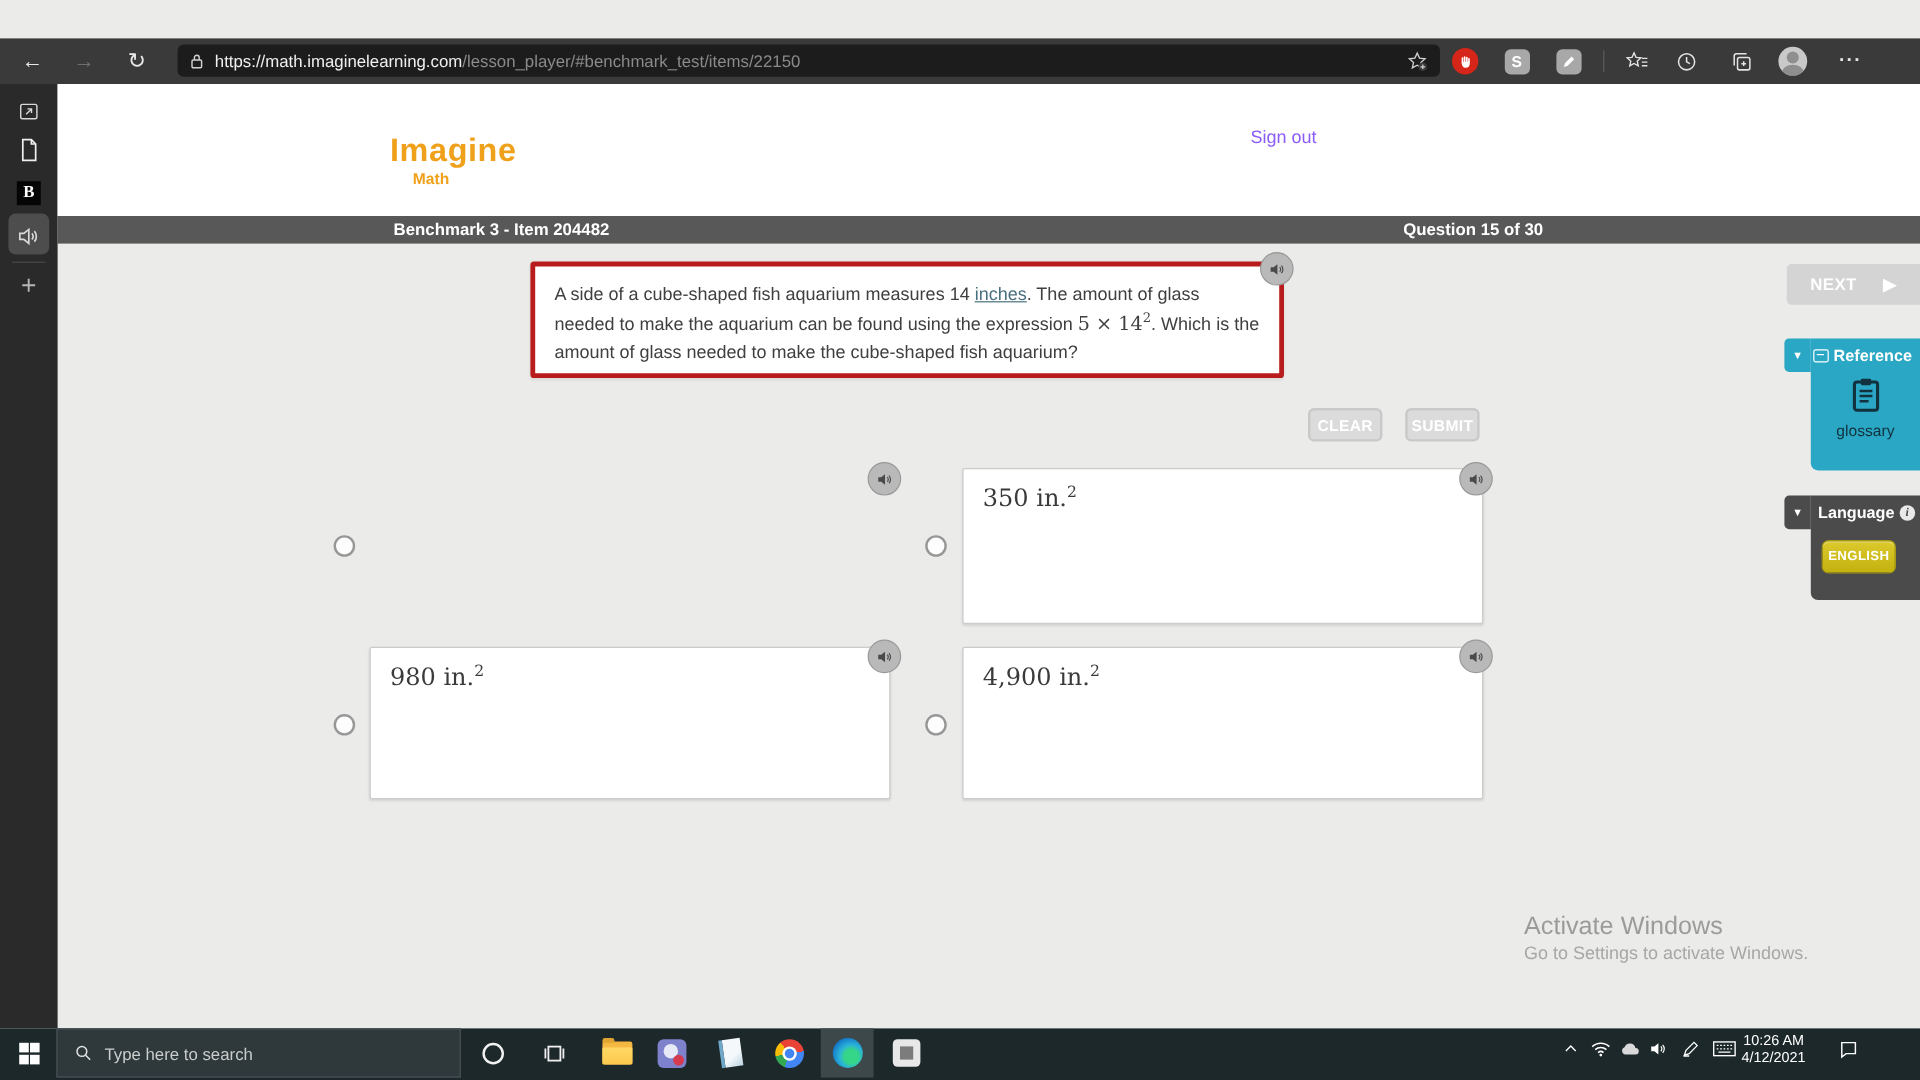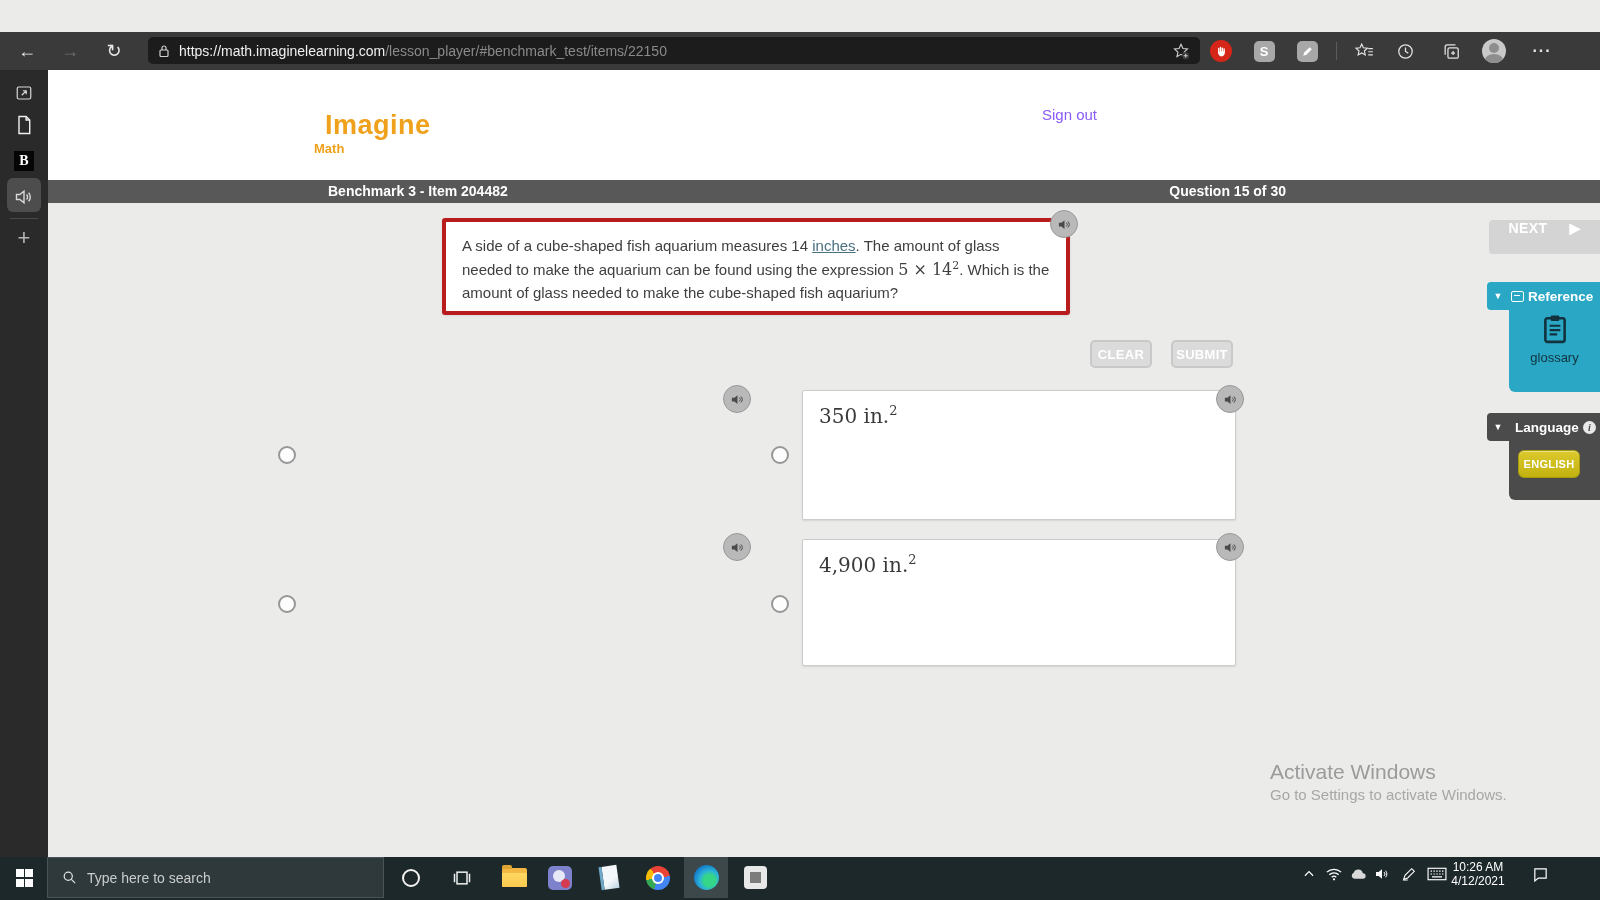--- a/index.html
+++ b/index.html
@@ -40,21 +40,21 @@
            justify-content:center; color:#d8d8d8; }
   .sb-active { position:absolute; left:7px; top:108px; width:34px; height:34px; background:#4d4d4d; border-radius:6px; }
   .b-logo { width:20px; height:20px; background:#050505; color:#fff; font-family:"Liberation Serif",serif;
             font-weight:bold; font-size:14px; display:flex; align-items:center; justify-content:center; }
   .sb-div { position:absolute; left:10px; top:218px; width:28px; height:1px; background:#4a4a4a; }
   .sb-plus { color:#b5b5b5; font-size:22px; font-weight:300; }
 
   
   .page-white { position:absolute; left:48px; top:70px; width:1552px; height:110px; background:#ffffff; }
   .logo1 { position:absolute; left:325px; top:110px; color:#f0a11c; font-weight:bold; font-size:27px; letter-spacing:0.5px; }
-  .logo2 { position:absolute; left:314px; top:141px; color:#f0a11c; font-weight:bold; font-size:13px; }
+  .logo2 { position:absolute; left:344px; top:141px; color:#f0a11c; font-weight:bold; font-size:13px; }
   .signout { position:absolute; left:1042px; top:106px; color:#8b5cf6; font-size:15px; cursor:pointer; }
   .statusbar { position:absolute; left:48px; top:180px; width:1552px; height:23px; background:#585858; }
   .status-l { position:absolute; left:328px; top:183px; color:#fff; font-weight:bold; font-size:14px; }
   .status-r { position:absolute; right:314px; top:183px; color:#fff; font-weight:bold; font-size:14px; }
 
   .qcard { position:absolute; left:442px; top:218px; width:628px; height:97px; background:#fff;
            border:4px solid #b91c1c; border-radius:3px; box-shadow:0 1px 3px rgba(0,0,0,.08);
            padding:13px 16px; }
   .qtext { font-size:15px; color:#3f3f3f; line-height:1.52; }
   .qlink { color:#49707f; text-decoration:underline; cursor:pointer; }
@@ -71,21 +71,21 @@
   .card { position:absolute; width:434px; background:#fff; border:1px solid #cccccc; border-radius:2px;
           box-shadow:0 1px 2px rgba(0,0,0,.10); cursor:pointer; }
   .answer-text { position:absolute; left:16px; top:12px; font-family:"DejaVu Serif", serif;
                  font-size:20px; color:#3a3a3a; }
   .answer-text sup { font-size:13px; }
   .radio { position:absolute; width:18px; height:18px; border-radius:50%; background:#fdfdfd;
            border:2px solid #979797; cursor:pointer; }
 
   .next-btn { position:absolute; left:1489px; top:220px; width:111px; height:34px; background:#d4d4d4;
               border-radius:4px 0 0 4px; color:#fff; font-weight:bold; font-size:14px; display:flex;
-              align-items:flex-start; justify-content:center; gap:22px; letter-spacing:.4px; }
+              align-items:center; justify-content:center; gap:22px; letter-spacing:.4px; }
   .panel-tab { position:absolute; width:22px; height:28px; border-radius:4px 0 0 4px; color:#fff;
                font-size:9px; display:flex; align-items:center; justify-content:center; cursor:pointer; }
   .ref-panel { position:absolute; left:1509px; top:282px; width:91px; height:110px; background:#2aa7c4;
                border-radius:0 0 0 6px; }
   .ref-head { display:flex; align-items:center; gap:4px; padding:7px 0 0 2px; color:#fff;
               font-weight:bold; font-size:13.5px; }
   .book-ic { width:13px; height:11px; border:1.5px solid #fff; border-radius:2px; position:relative; }
   .book-ic::before { content:""; position:absolute; left:2px; top:2.5px; width:6px; height:1.5px; background:#fff; }
   .glossary { position:absolute; left:0; top:32px; width:91px; text-align:center; cursor:pointer; }
   .glossary-label { margin-top:2px; font-size:13px; color:#12323e; }
@@ -264,20 +264,23 @@
       <path d="M15 9a4 4 0 0 1 0 6M17.3 7a7.2 7.2 0 0 1 0 10" fill="none" stroke="#4a4a4a" stroke-width="1.6"></path>
     </svg>
   </div>
 
   <div class="pill-btn" style="left:1090px">CLEAR</div>
   <div class="pill-btn" style="left:1171px">SUBMIT</div>
 
   <div class="card" style="left:802px; top:390px; height:130px">
     <div class="answer-text"><span>350 in.</span><sup>2</sup></div>
   </div>
+  <div class="card" style="left:308px; top:539px; height:127px">
+    <div class="answer-text"><span>980 in.</span><sup>2</sup></div>
+  </div>
   <div class="card" style="left:802px; top:539px; height:127px">
     <div class="answer-text"><span>4,900 in.</span><sup>2</sup></div>
   </div>
 
   <div class="radio" style="left:278px; top:446px"></div>
   <div class="radio" style="left:771px; top:446px"></div>
   <div class="radio" style="left:278px; top:595px"></div>
   <div class="radio" style="left:771px; top:595px"></div>
 
   <div class="audio-btn" style="left:723px; top:385px">

